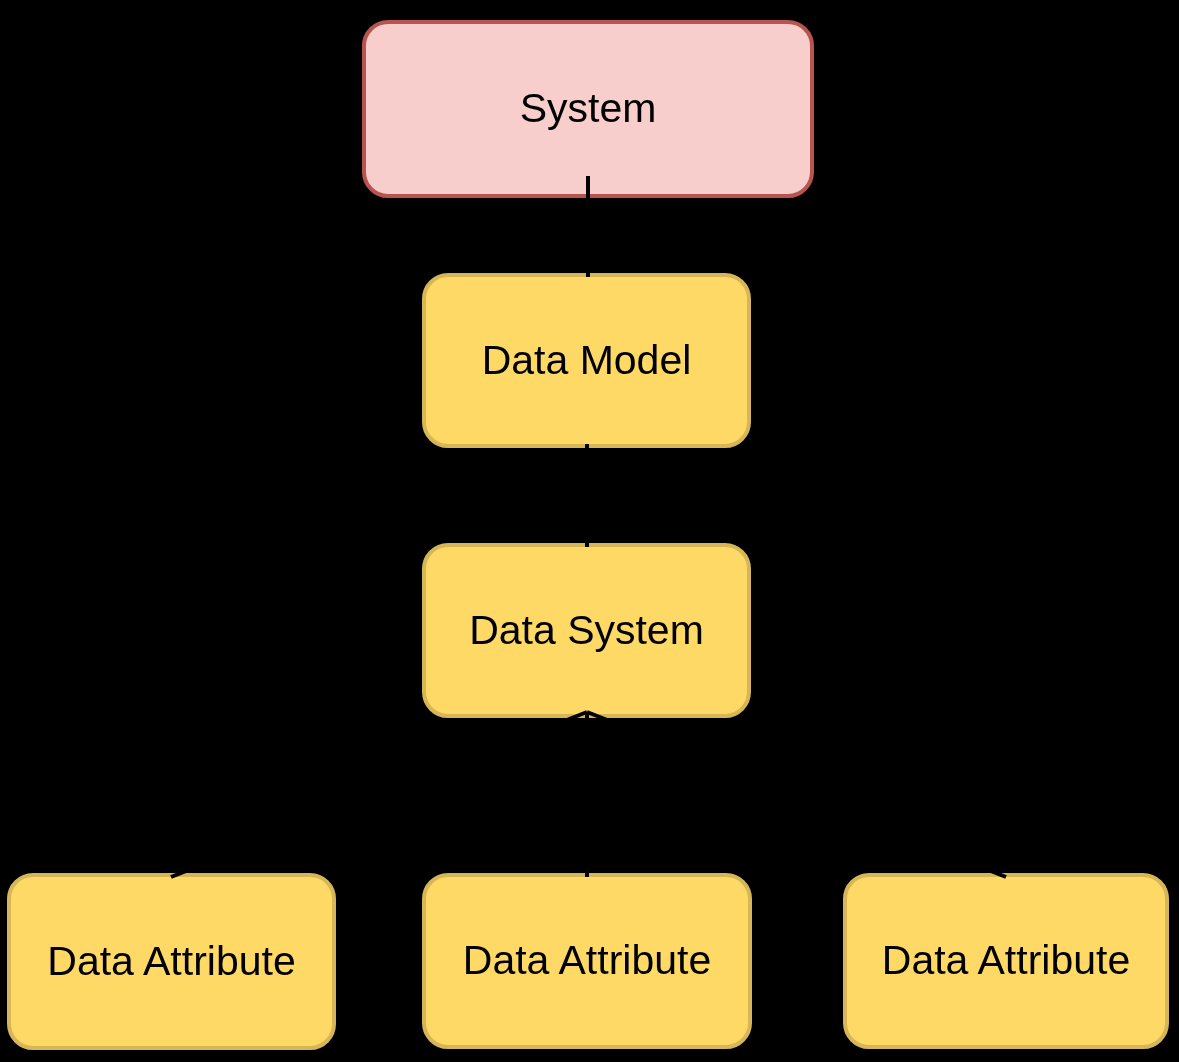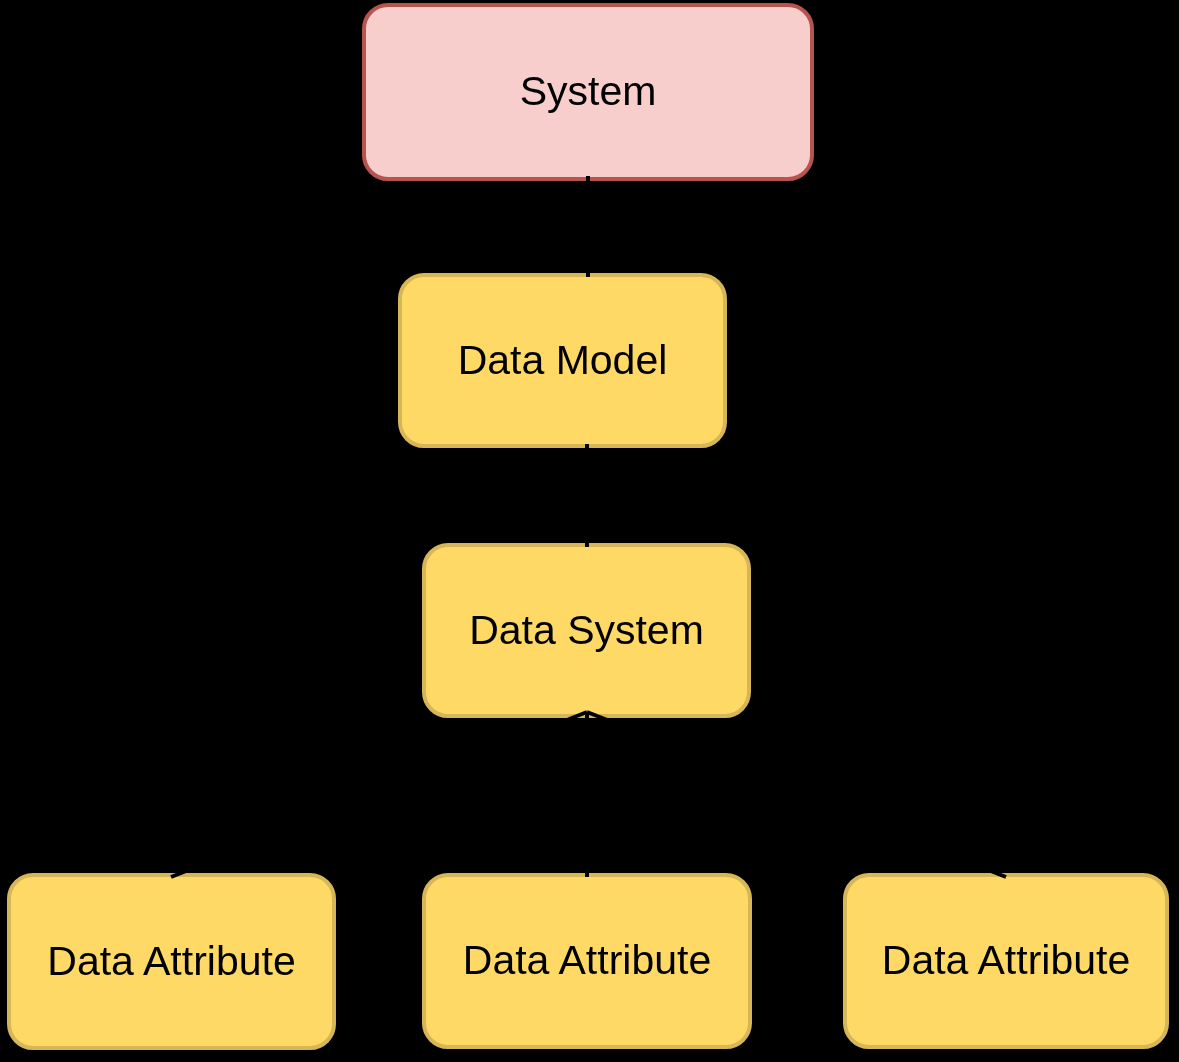--- a/index.html
+++ b/index.html
@@ -26,28 +26,29 @@
   }
   .node .label {
     font-size: 41px;
     line-height: 1.2;
     color: #000000;
     white-space: nowrap;
   }
   .node-red {
     background: #F8CECC;
     border-color: #B85450;
+    margin-top: 17px;
   }
   .node-yellow {
     background: #FFD966;
     border-color: #D6B656;
   }
   
   #node-system      { left: 362px; top: 3px;   width: 452px; height: 178px; }
-  #node-data-model  { left: 398px; top: 273px; width: 329px; height: 175px; }
+  #node-data-model  { left: 422px; top: 273px; width: 329px; height: 175px; }
   #node-data-entity { left: 422px; top: 543px; width: 329px; height: 175px; }
   #node-attr-1      { left: 7px;   top: 873px; width: 329px; height: 177px; }
   #node-attr-2      { left: 422px; top: 873px; width: 330px; height: 176px; }
   #node-attr-3      { left: 843px; top: 873px; width: 326px; height: 176px; }
   .edges {
     position: absolute;
     left: 0;
     top: 0;
     width: 1179px;
     height: 1062px;

